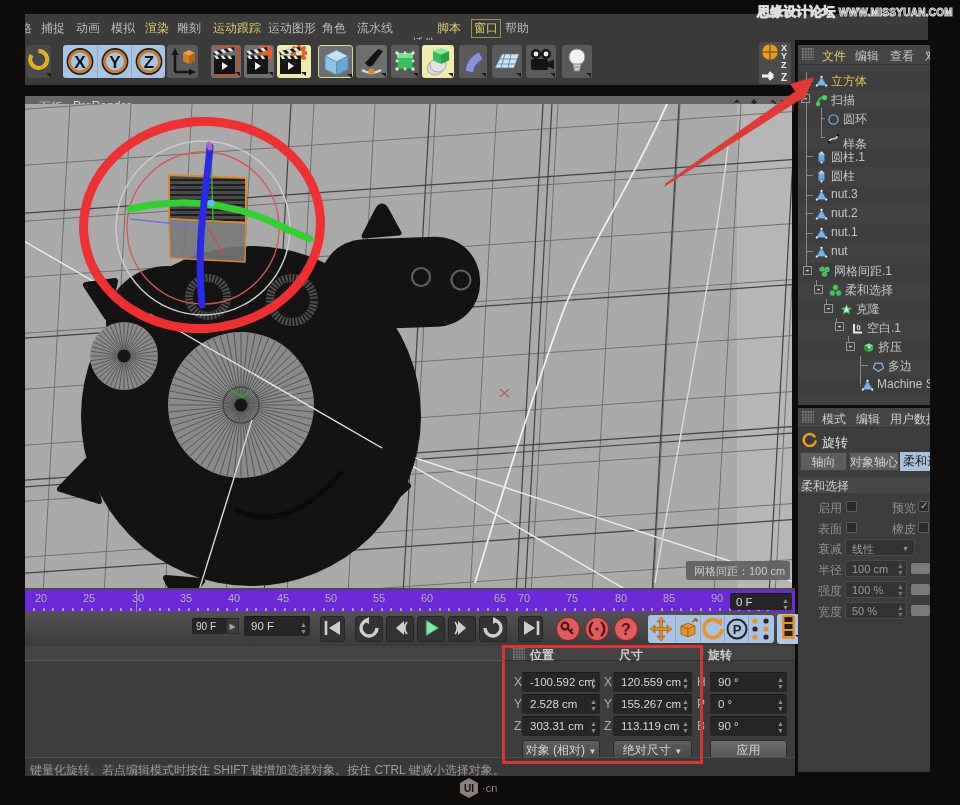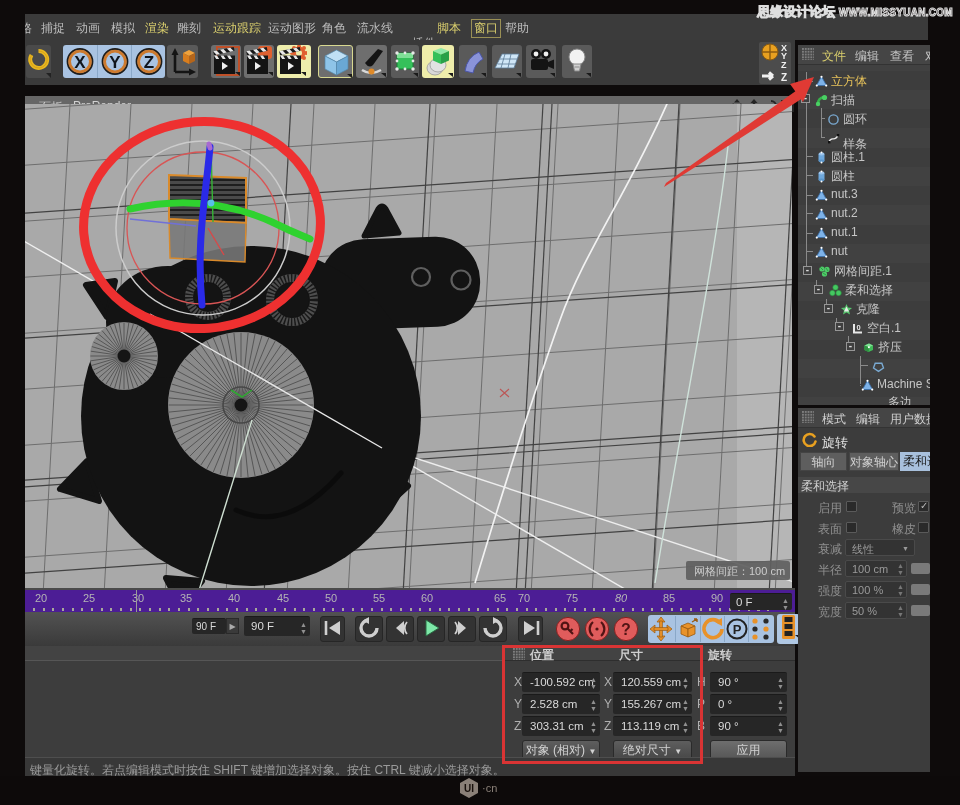--- a/index.html
+++ b/index.html
@@ -5,21 +5,21 @@
 .abs{position:absolute}
 span{white-space:nowrap}
 .menubar{left:25px;top:14px;width:903px;height:26px;background:#3b3b3b;color:#bdbdbd;font-size:12px}
 .menubar span{position:absolute;top:6px;white-space:nowrap}
 .yel{color:#d9ce6d}
 .watermark{right:7px;top:3px;font-size:13px;font-weight:bold;color:#241c1e;-webkit-text-stroke:1px #dedede;letter-spacing:0px;white-space:nowrap;z-index:30}
 .toolbar{left:25px;top:40px;width:770px;height:45px;background:#3a3a3a}
 .tbtn{position:absolute;top:5px;height:33px;background:#686868;border-radius:3px}
 .vph{left:25px;top:96px;width:767px;height:20px;background:#666666;color:#d2d2d2;font-size:12px;border-bottom:1px solid #3a3a3a}
 .viewport{left:25px;top:104px;width:767px;height:484px;overflow:hidden}
-.ruler{left:25px;top:588px;width:770px;height:24px;background:#4c1d95;border-top:2px solid #4a4a4a;color:#b5b5b5;font-size:11px}
+.ruler{left:25px;top:588px;width:770px;height:24px;background:#6d28d9;border-top:2px solid #4a4a4a;color:#b5b5b5;font-size:11px}
 .playbar{left:25px;top:612px;width:770px;height:34px;background:linear-gradient(#525252,#3a3a3a)}
 .pbtn{position:absolute;top:4px;width:27px;height:26px;background:#333333;border:1px solid #262626;border-radius:3px;text-align:center}
 .botpanel{left:25px;top:646px;width:770px;height:111px;background:#3d3d3d}
 .statusbar{left:25px;top:757px;width:770px;height:19px;background:#383838;border-top:1px solid #4e4e4e;color:#9a9a9a;font-size:12px;overflow:hidden}
 .ompanel{left:798px;top:45px;width:132px;height:360px;background:#414141;overflow:hidden}
 .ompanel .hdr{position:absolute;left:0;top:0;width:132px;height:20px;background:#454545;border-bottom:1px solid #333;color:#c6c6c6;font-size:12px}
 .row{position:absolute;height:19px;color:#c6c6c6;font-size:12px;white-space:nowrap}
 .ampanel{left:798px;top:408px;width:132px;height:364px;background:#3c3c3c;overflow:hidden}
 .field{position:absolute;background:#262626;border-radius:2px;border-top:1px solid #1a1a1a;color:#dadada;font-size:11.5px}
 .spin{position:absolute;right:3px;top:3px;width:7px;height:14px;color:#909090;font-size:7px;line-height:7px}
@@ -439,21 +439,21 @@
     <span class="abs" style="left:103px;top:2px;width:20px;text-align:center;">30</span>
     <span class="abs" style="left:151px;top:2px;width:20px;text-align:center;">35</span>
     <span class="abs" style="left:199px;top:2px;width:20px;text-align:center;">40</span>
     <span class="abs" style="left:248px;top:2px;width:20px;text-align:center;">45</span>
     <span class="abs" style="left:296px;top:2px;width:20px;text-align:center;">50</span>
     <span class="abs" style="left:344px;top:2px;width:20px;text-align:center;">55</span>
     <span class="abs" style="left:392px;top:2px;width:20px;text-align:center;">60</span>
     <span class="abs" style="left:441px;top:2px;width:20px;text-align:center;margin-left:24px;">65</span>
     <span class="abs" style="left:489px;top:2px;width:20px;text-align:center;">70</span>
     <span class="abs" style="left:537px;top:2px;width:20px;text-align:center;">75</span>
-    <span class="abs" style="left:586px;top:2px;width:20px;text-align:center;font-style:italic;">80</span>
+    <span class="abs" style="left:586px;top:2px;width:20px;text-align:center;">80</span>
     <span class="abs" style="left:634px;top:2px;width:20px;text-align:center;">85</span>
     <span class="abs" style="left:682px;top:2px;width:20px;text-align:center;">90</span>
     <div class="abs" style="left:111px;top:0;width:1px;height:24px;background:#9a9a9a"></div>
     <div class="abs" style="left:8px;top:18px;width:740px;height:3px;background-image:repeating-linear-gradient(90deg,#a8a89a 0,#a8a89a 2px,transparent 2px,transparent 9.66px);"></div>
     <div class="field" style="left:705px;top:3px;width:62px;height:17px;">
       <span style="position:absolute;left:6px;top:2px;">0 F</span>
       <span class="spin">▲<br>▼</span>
     </div>
   </div>
 <div class="abs playbar">
@@ -757,21 +757,21 @@
     <div class="abs" style="left:64px;top:295.0px;"><svg width="13" height="13" viewBox="0 0 13 13" style="">
         <path d="M2.5,4.5 L7,2.5 L11,4.5 L11,9 L6.5,11 L2.5,9 Z" fill="#3fba57"></path>
         <path d="M2.5,4.5 L7,2.5 L11,4.5 L6.8,6.3 Z" fill="#7fe093"></path>
         <path d="M2.5,4.5 L6.8,6.3 L6.8,11 L2.5,9 Z" fill="#2e9141"></path>
         <circle cx="6.9" cy="6.3" r="1" fill="#fff"></circle>
       </svg></div>
     <div class="row" style="left:80px;top:294.0px;color:#c6c6c6;">挤压</div>
     <div class="abs" style="left:74px;top:314.0px;"><svg width="13" height="13" viewBox="0 0 13 13" style="">
         <path d="M3.2,3.2 L9.8,3.2 L11.5,8 L6.5,11.3 L1.5,8 Z" fill="none" stroke="#7aaad2" stroke-width="1.4"></path>
       </svg></div>
-    <div class="row" style="left:90px;top:313.0px;color:#c6c6c6;margin-top:36px;">多边</div>
+    <div class="row" style="left:90px;top:313.0px;color:#c6c6c6;">多边</div>
     <div class="abs" style="left:63px;top:333.0px;"><svg width="13" height="13" viewBox="0 0 13 13" style="">
         <path d="M6.5,1.5 L11.5,10.5 L1.5,10.5 Z" fill="#7db2e8" stroke="#3a6ea8" stroke-width="0.8"></path>
         <circle cx="6.5" cy="1.8" r="1.1" fill="#fff"></circle>
         <circle cx="1.8" cy="10.6" r="1.1" fill="#fff"></circle>
         <circle cx="11.2" cy="10.6" r="1.1" fill="#fff"></circle>
       </svg></div>
     <div class="row" style="left:79px;top:332.0px;color:#c6c6c6;">Machine Sc</div>
   </div>
 <div class="abs ampanel">
     <div class="abs" style="left:0;top:0;width:132px;height:20px;background:#454545;border-bottom:1px solid #333;">

